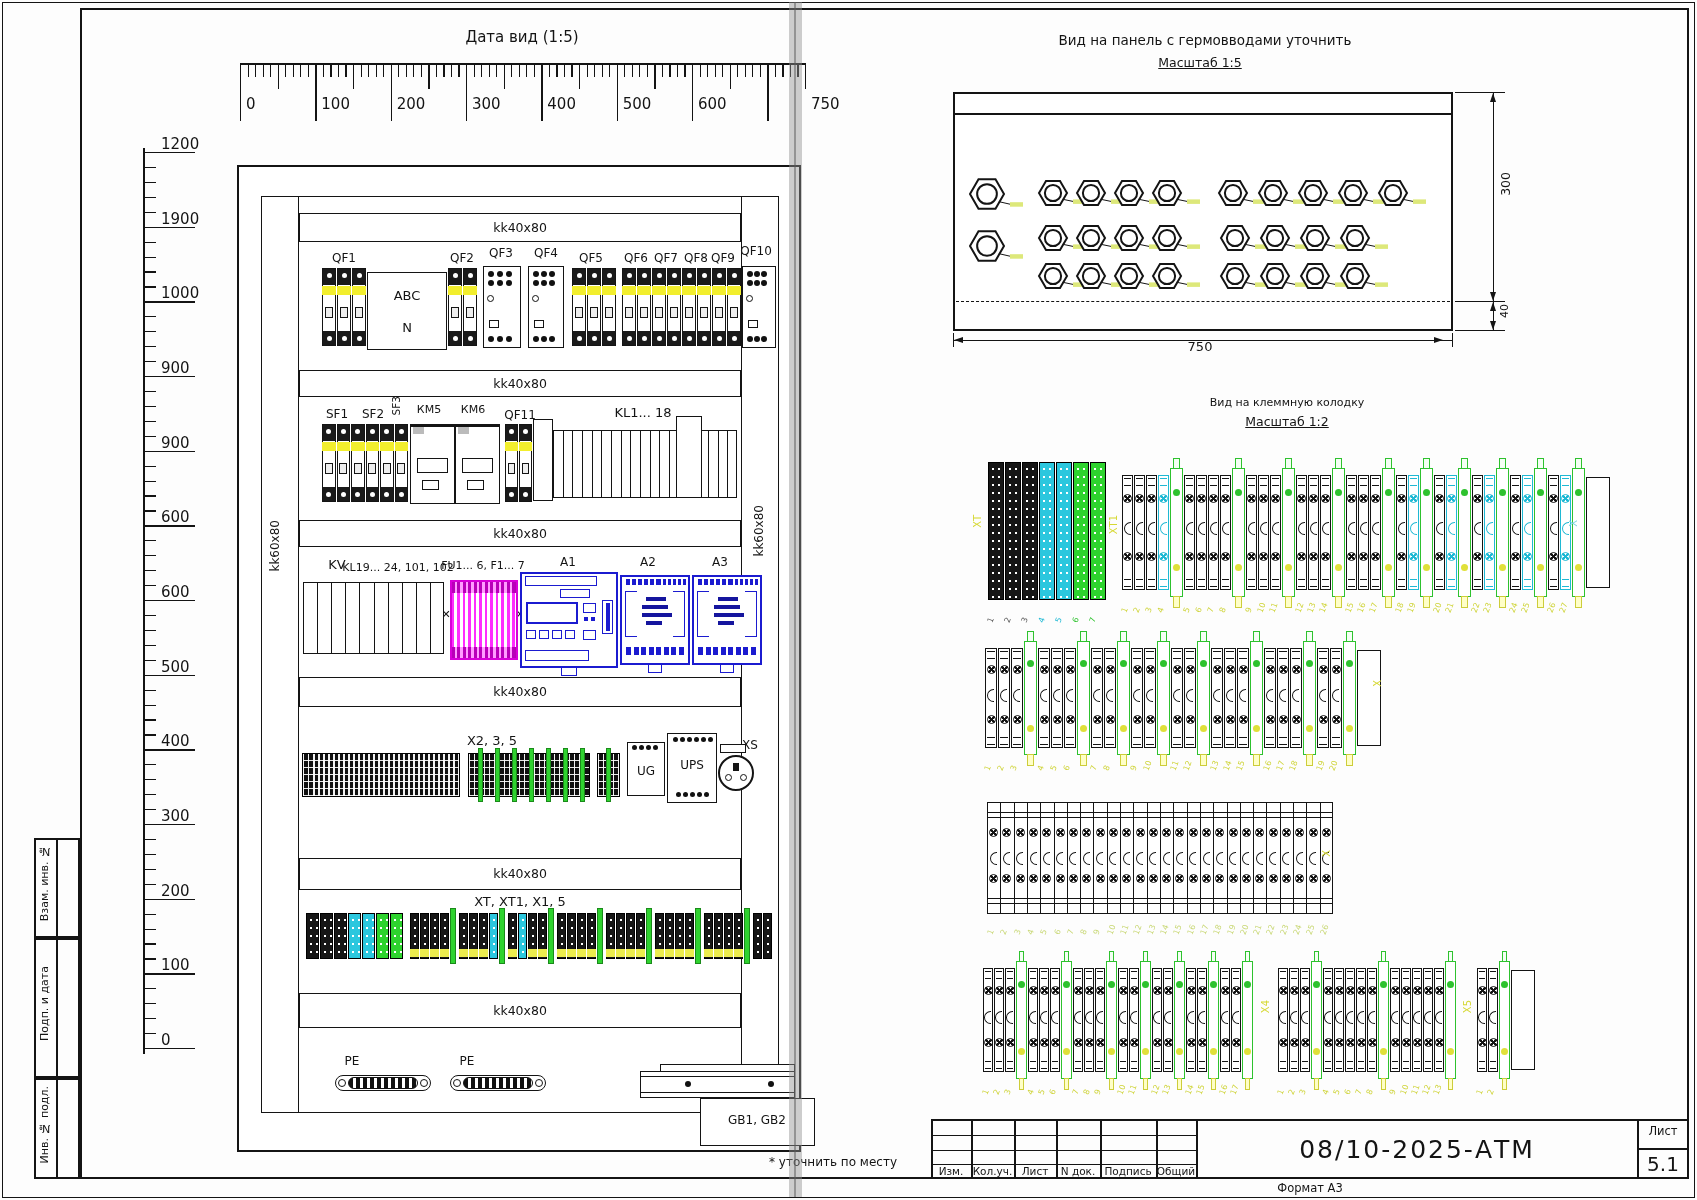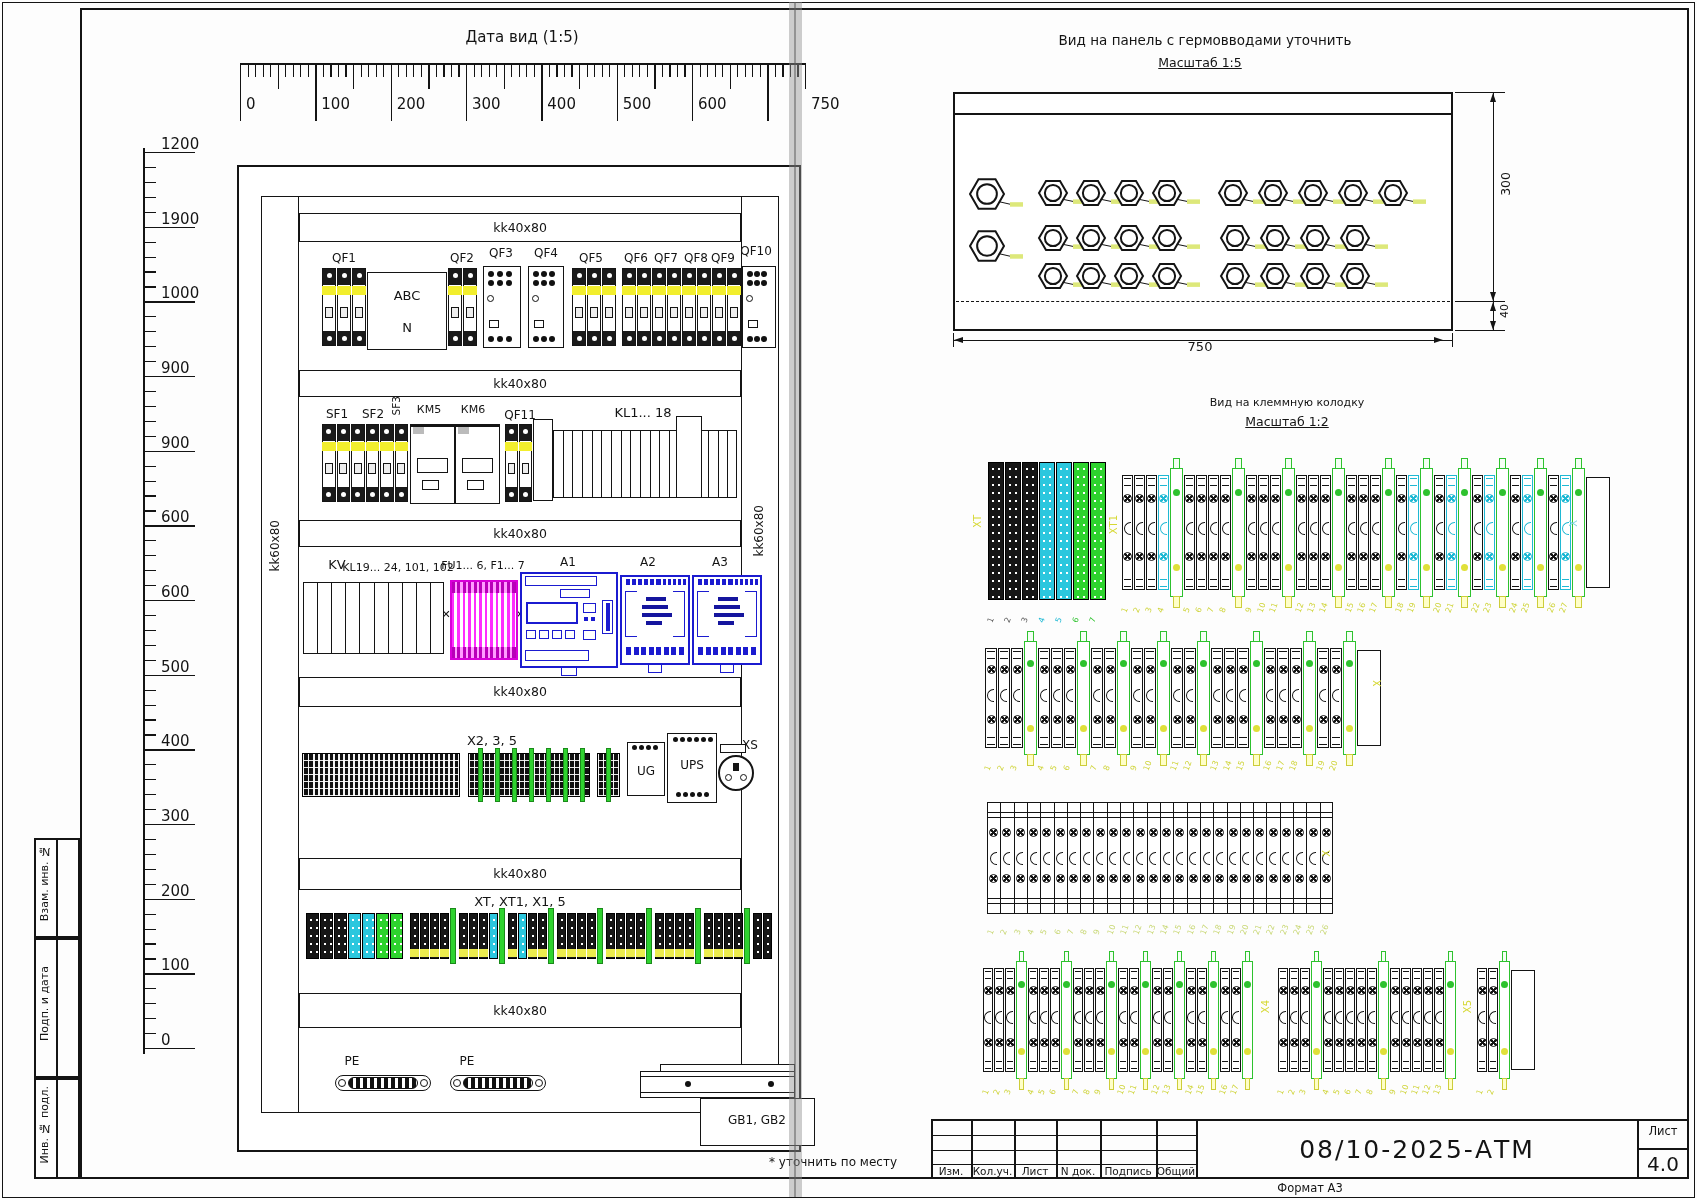--- a/index.html
+++ b/index.html
@@ -76,21 +76,21 @@
     <div class="line" style="left:56px;top:838px;width:1.5px;height:341px;"></div>
     <div class="vlbl" style="left:38px;top:845px;font-size:11px;">Взам. инв. №</div>
     <div class="vlbl" style="left:38px;top:966px;font-size:11px;">Подп. и дата</div>
     <div class="vlbl" style="left:38px;top:1086px;font-size:11px;">Инв. № подл.</div>
   </div>
 
   <div>
     <div class="box" style="left:931px;top:1119px;width:758px;height:60px;border-width:2px;background:none;"></div>
     <div class="lbl" style="left:1417px;top:1135px;font-size:25px;letter-spacing:2px;">08/10-2025-АТМ</div>
     <div class="lbl" style="left:1663px;top:1124px;font-size:11.5px;">Лист</div>
-    <div class="lbl" style="left:1663px;top:1152px;font-size:20px;">4.0</div>
+    <div class="lbl" style="left:1663px;top:1152px;font-size:20px;">5.1</div>
     <div class="lbl" style="left:1310px;top:1181px;font-size:11.5px;">Формат А3</div>
   </div>
 
   <div id="gen">
       <div style="position: absolute; left: 240px; top: 63px; width: 565px; height: 1.5px; background: rgb(20, 20, 20);"></div>
       <div style="position: absolute; left: 240px; top: 63px; width: 1.2px; height: 58px; background: rgb(20, 20, 20);"></div>
       <div style="position: absolute; left: 247.533px; top: 63px; width: 1.2px; height: 14px; background: rgb(20, 20, 20);"></div>
       <div style="position: absolute; left: 255.067px; top: 63px; width: 1.2px; height: 14px; background: rgb(20, 20, 20);"></div>
       <div style="position: absolute; left: 262.6px; top: 63px; width: 1.2px; height: 14px; background: rgb(20, 20, 20);"></div>
       <div style="position: absolute; left: 270.133px; top: 63px; width: 1.2px; height: 14px; background: rgb(20, 20, 20);"></div>

